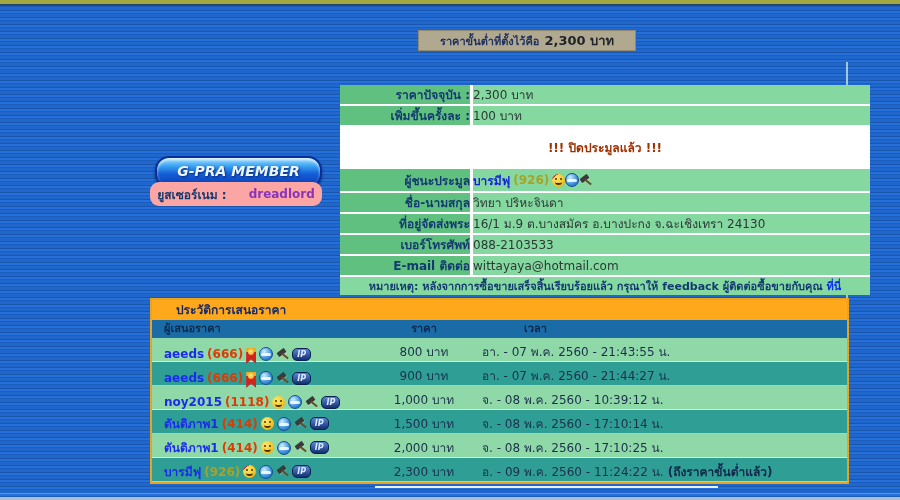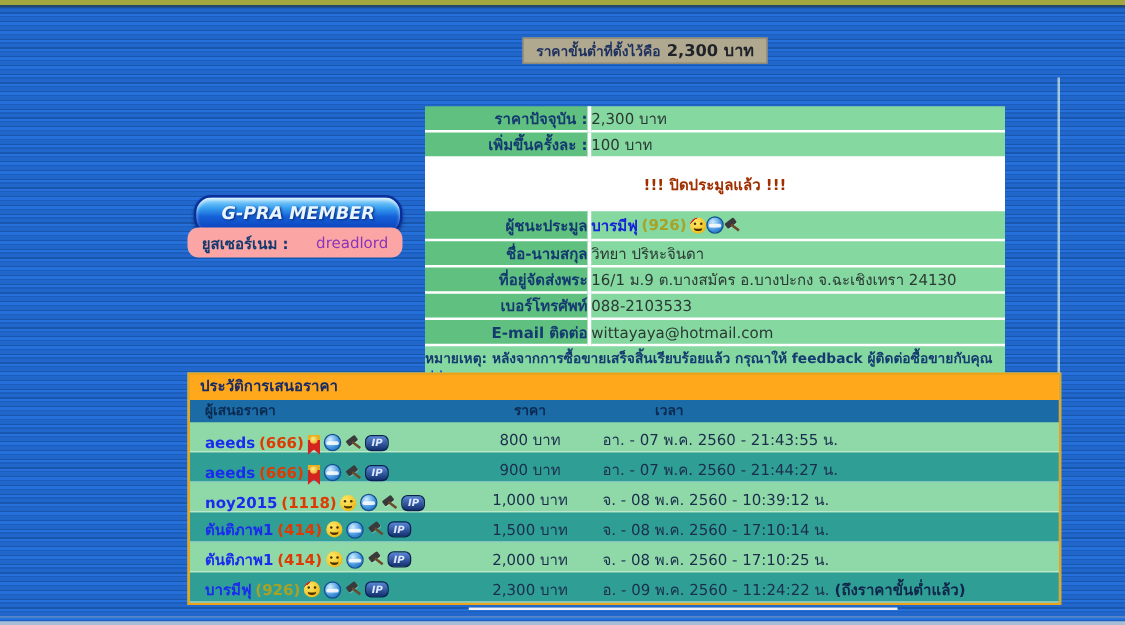--- a/index.html
+++ b/index.html
@@ -14,52 +14,52 @@
   }
   .top-olive{position:absolute;left:0;top:0;width:900px;height:4px;background:#a2a73f;}
   .top-dark{position:absolute;left:0;top:4px;width:900px;height:2px;background:#24466f;}
   .bottom-strip{position:absolute;left:0;bottom:0;width:900px;height:3px;background:#a9bdd8;}
   .bottom-line{position:absolute;left:0;bottom:6px;width:900px;height:1px;background:#6f93c9;}
   .v-divider{position:absolute;left:846px;top:62px;width:2px;height:420px;background:#cfe8dd;opacity:.75;}
   #bottom-hr{position:absolute;left:375px;top:486px;width:343px;height:2px;background:#eef2f8;}
 
   
   #top-notice{position:absolute;left:418px;top:30px;height:19px;background:#b1a98f;
-    border:1px solid #8f8770;display:flex;align-items:center;gap:5px;padding:0 10px;}
+    border:1px solid #8f8770;display:flex;align-items:center;gap:5px;padding:0 21px;}
   .tn-prefix{font-size:11px;font-weight:bold;color:#1c2f5e;white-space:nowrap;}
   .tn-amount{font-size:13px;font-weight:bold;color:#20242a;white-space:nowrap;}
 
   
   #member-button{position:absolute;left:155px;top:156px;width:163px;height:28px;border-radius:14px;
     background:linear-gradient(180deg,#9fe0ff 0%,#38a0f0 30%,#1560d8 55%,#0a3bb4 100%);
     border:2px solid #0b2f9a;
     box-shadow:inset 0 2px 3px rgba(255,255,255,.7),0 2px 3px rgba(0,0,20,.45);
     color:#eaf6ff;font-style:italic;font-weight:bold;font-size:14px;text-align:center;line-height:26px;
     text-shadow:1px 1px 2px #0a2a7a;cursor:pointer;}
   #member-userbox{position:absolute;left:150px;top:182px;width:172px;height:24px;background:#fca5a5;
     border-radius:9px;display:flex;align-items:center;justify-content:center;gap:22px;font-size:12px;}
   .user-label{font-weight:bold;color:#123a6e;}
-  .user-value{font-weight:normal;color:#8a35b8;}
-
-  
-  #info-table{position:absolute;left:340px;top:85px;width:464px;border-collapse:collapse;font-size:12px;}
+  .user-value{font-weight:bold;color:#8a35b8;}
+
+  
+  #info-table{position:absolute;left:340px;top:85px;width:530px;border-collapse:collapse;font-size:12px;}
   #info-table td{padding:0;}
   .lbl{width:130px;background:#5fc07f;color:#143a70;font-weight:bold;text-align:right;
     padding:2px 8px 2px 2px;border-right:3px solid #fff;border-bottom:2px solid #fff;height:16px;white-space:nowrap;}
   .val{background:#84d8a0;color:#2c3a35;padding:2px 4px 2px 7px;border-bottom:2px solid #fff;}
   .notice-cell{background:#ffffff;text-align:center;height:40px;color:#a03000;font-weight:bold;
     font-size:12px;border-bottom:2px solid #fff;margin-left:37px;}
   .winner-wrap{display:flex;align-items:center;gap:3px;height:22px;}
   .winner-name{color:#1723d8;font-weight:bold;}
-  .note-cell{background:#84d8a0;color:#143a70;font-weight:bold;font-size:11px;padding:3px 4px;}
+  .note-cell{background:#84d8a0;color:#143a70;font-weight:bold;font-size:11px;padding:3px 4px;text-align:center;}
   .note-link{color:#0b2fe8;font-weight:bold;cursor:pointer;}
 
   
   #history{position:absolute;left:150px;top:298px;width:695px;border:2px solid #e9a41c;background:#8fd9a8;}
-  .h-title{background:#ffa81c;color:#182a66;font-weight:bold;font-size:12px;height:20px;line-height:20px;padding-left:8px;font-family:Liberation Mono, monospace;}
+  .h-title{background:#ffa81c;color:#182a66;font-weight:bold;font-size:12px;height:20px;line-height:20px;padding-left:24px;}
   .h-header{display:flex;background:#1a6ba6;color:#0c2a50;font-weight:bold;font-size:11px;height:18px;line-height:18px;}
   .col-bidder{width:222px;padding-left:12px;box-sizing:border-box;}
   .col-price{width:100px;text-align:center;box-sizing:border-box;}
   .col-time{flex:1;padding-left:50px;box-sizing:border-box;}
   .h-row{display:flex;align-items:flex-end;height:23px;font-size:12px;border-bottom:1px solid rgba(255,255,255,.55);}
   .h-row.light{background:#8fd9a8;}
   .h-row.teal{background:#2f9f96;}
   .bidder-cell{width:222px;padding-left:12px;box-sizing:border-box;display:flex;align-items:center;gap:3px;overflow:visible;}
   .bidder-name{color:#1b2bee;font-weight:bold;cursor:pointer;white-space:nowrap;}
   .bidder-score{font-weight:bold;white-space:nowrap;}

